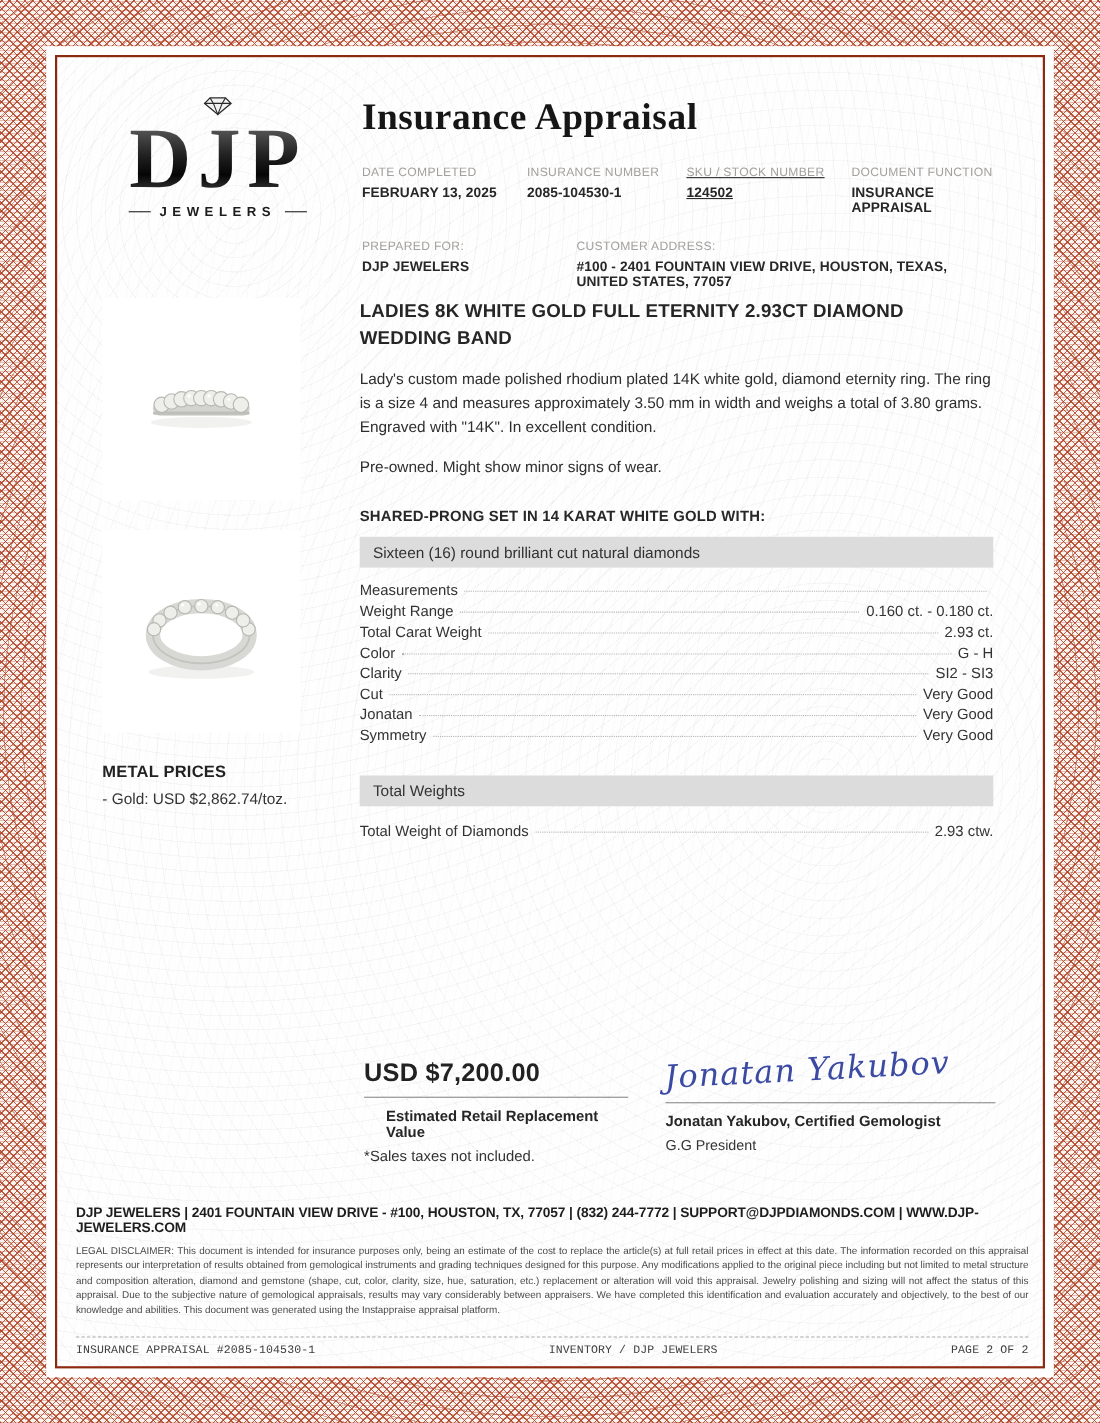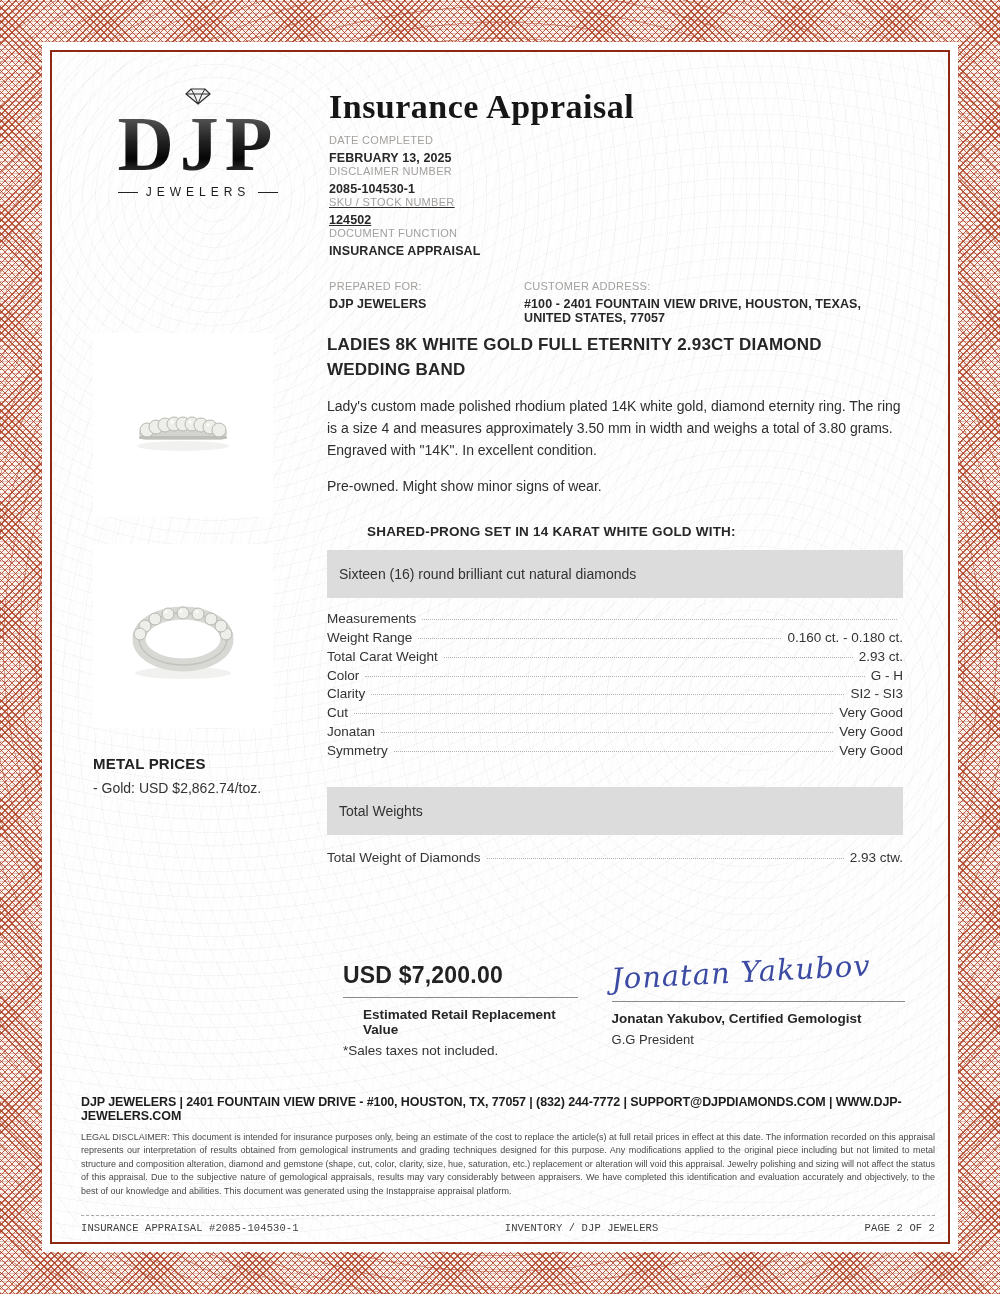--- a/index.html
+++ b/index.html
@@ -30,26 +30,26 @@
 
   
   .header-row { display:flex; padding-top:36px; }
   .logo-block { width:210px; margin-left:28px; text-align:center; flex:none; }
   .logo-diamond { display:block; margin:0 auto 2px; }
   .logo-word { font-family:"Liberation Serif", serif; font-weight:700; font-size:78px; line-height:.95;
     letter-spacing:6px; background:linear-gradient(180deg,#6b6b6b 0%,#232323 45%,#050505 70%,#4a4a4a 100%);
     -webkit-background-clip:text; background-clip:text; color:transparent; }
   .logo-sub { display:flex; align-items:center; justify-content:center; gap:8px; margin-top:4px; }
   .logo-sub .dash { width:20px; border-top:1.5px solid #222; }
-  .logo-sub .sub-text { font-size:12px; letter-spacing:5px; color:#1c1c1c; font-weight:400; }
+  .logo-sub .sub-text { font-size:12px; letter-spacing:5px; color:#1c1c1c; font-weight:700; }
 
   .header-right { flex:1; margin-left:26px; margin-right:32px; }
   .doc-title { font-family:"Liberation Serif", serif; font-size:34px; font-weight:600; color:#161616; letter-spacing:.5px; }
 
-  .meta-row { display:flex; margin-top:8px;flex-direction:column; }
+  .meta-row { display:flex; margin-top:25px; }
   .meta-cell { flex:none; }
   .meta-cell:nth-child(1){ width:150px; } .meta-cell:nth-child(2){ width:145px; }
   .meta-cell:nth-child(3){ width:150px;text-decoration:underline; } .meta-cell:nth-child(4){ flex:1; }
   .meta-label { font-size:11px; color:#a3a09e; letter-spacing:.3px; font-weight:500; }
   .meta-value { font-size:12.5px; font-weight:700; color:#272727; margin-top:5px; letter-spacing:.1px; }
 
   .prepared-row { display:flex; margin-top:22px; }
   .prepared-cell { width:195px; flex:none; }
   .address-cell { flex:1; max-width:385px; }
 
@@ -59,32 +59,32 @@
   .photo-box { width:180px; height:184px; background:#fff; margin-bottom:27px;
     display:flex; align-items:center; justify-content:center; }
   .metal-prices { margin-top:16px; }
   .metal-heading { font-size:15px; font-weight:700; color:#222; letter-spacing:.2px; }
   .metal-item { font-size:14px; color:#333; margin-top:8px; }
 
   .right-col { flex:1; margin-left:26px; margin-right:32px; }
   .item-title { font-size:17px; font-weight:700; color:#262626; line-height:1.45; letter-spacing:.2px; }
   .item-desc { font-size:14px; color:#2e2e2e; line-height:22px; margin-top:13px; }
   .item-note { font-size:14px; color:#2e2e2e; line-height:22px; margin-top:14px; }
-  .setting-heading { font-size:13.5px; font-weight:700; color:#272727; margin-top:27px; letter-spacing:.2px;margin-left:40px; }
-  .gray-bar { background:#dcdcdc; color:#323232; font-size:14px; padding:16px 12px; margin-top:11px; }
+  .setting-heading { font-size:13.5px; font-weight:700; color:#272727; margin-top:27px; letter-spacing:.2px; }
+  .gray-bar { background:#dcdcdc; color:#323232; font-size:14px; padding:6px 12px; margin-top:11px; }
   .specs { margin-top:12px; }
   .spec-row { display:flex; align-items:baseline; font-size:13.5px; color:#333; line-height:18.8px; }
   .spec-label { flex:none; }
   .spec-leader { flex:1; border-bottom:1.5px dotted #b3b3b3; margin:0 6px; transform:translateY(-3px); }
   .spec-value { flex:none; text-align:right; }
   .weights-bar { margin-top:26px; }
   .weights-rows { margin-top:14px; }
 
   
-  .bottom { position:absolute; left:29px; right:13px; bottom:8px; }
+  .bottom { position:absolute; left:17px; right:13px; bottom:8px; }
   .valuation-row { display:flex; margin-left:262px; margin-right:30px; }
   .value-block { width:46%; padding-right:24px; }
   .value-amount { font-size:23px; font-weight:700; color:#222; letter-spacing:.2px; }
   .sig-rule { border:none; border-top:1px solid #8a8a8a; margin-top:8px; }
   .value-label { font-size:13.5px; font-weight:700; color:#262626; margin-top:9px;padding-left:20px; }
   .value-note { font-size:13.5px; color:#333; margin-top:6px; }
   .sig-block { width:54%; padding-left:10px; }
   .sig-script { font-family:"DejaVu Serif", serif; font-style:italic; font-size:29px; color:#3b4aa2;
     transform:rotate(-3deg); transform-origin:left bottom; display:inline-block; margin-bottom:-4px; letter-spacing:1px; }
   .sig-name { font-size:13.5px; font-weight:700; color:#262626; margin-top:9px; }
@@ -125,21 +125,21 @@
 
       <div class="header-right">
         <div class="doc-title">Insurance Appraisal</div>
 
         <div class="meta-row">
           <div class="meta-cell">
             <div class="meta-label">DATE COMPLETED</div>
             <div class="meta-value">FEBRUARY 13, 2025</div>
           </div>
           <div class="meta-cell">
-            <div class="meta-label">DISCLAIMER NUMBER</div>
+            <div class="meta-label">INSURANCE NUMBER</div>
             <div class="meta-value">2085-104530-1</div>
           </div>
           <div class="meta-cell">
             <div class="meta-label">SKU / STOCK NUMBER</div>
             <div class="meta-value">124502</div>
           </div>
           <div class="meta-cell">
             <div class="meta-label">DOCUMENT FUNCTION</div>
             <div class="meta-value">INSURANCE APPRAISAL</div>
           </div>

